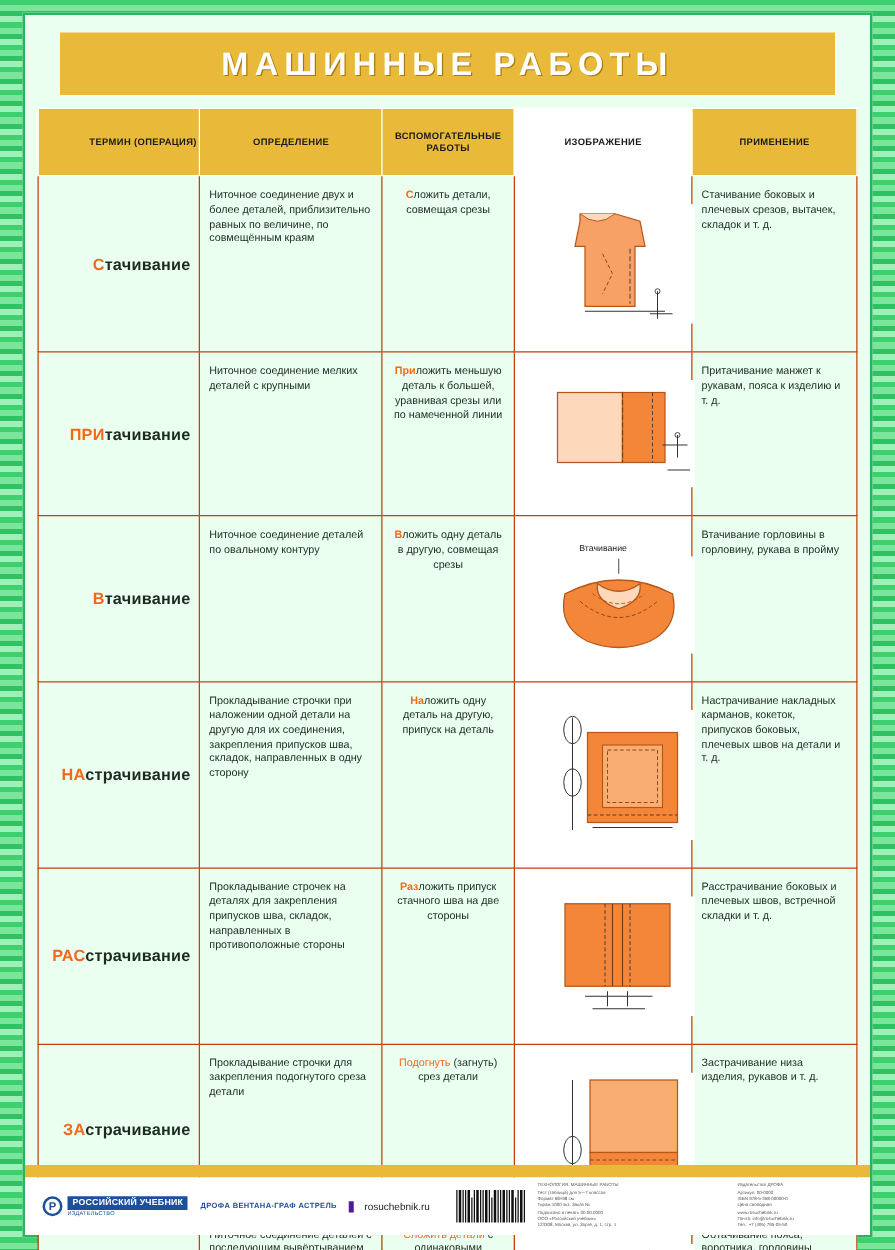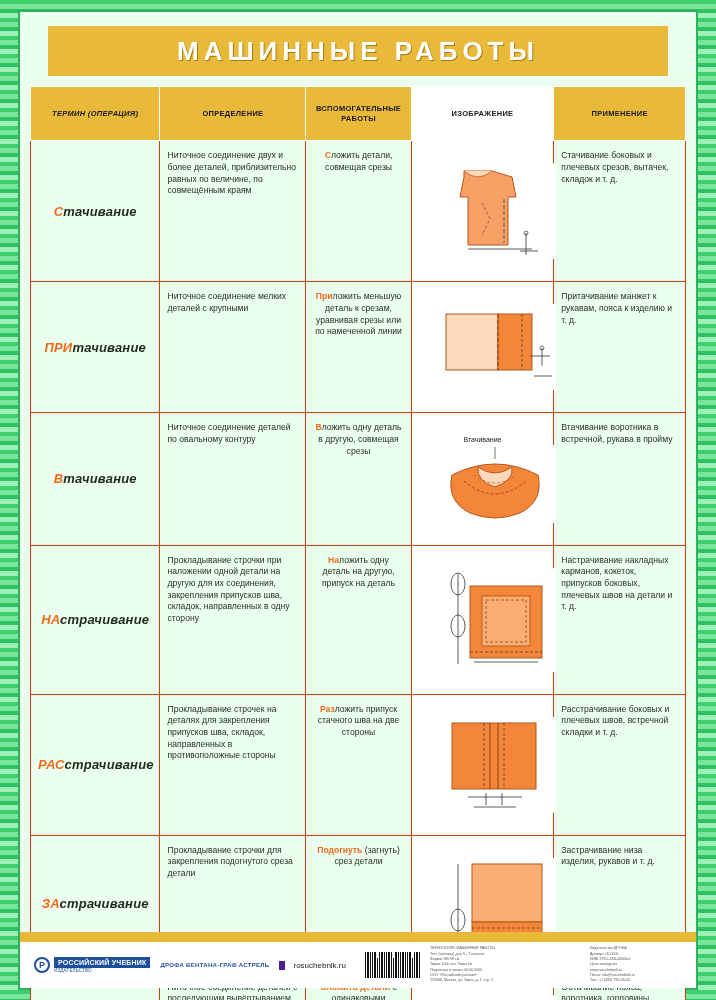--- a/index.html
+++ b/index.html
@@ -63,35 +63,35 @@
   }
   .table td {
     border: 1px solid #c2410c;
     background: #eafff0;
     vertical-align: top;
     padding: 9px 7px;
     font-size: 8.6px;
     line-height: 1.35;
     color: #1d2b1f;
   }
-  .c-term   { width: 118px; text-align: center; vertical-align: middle !important; font-style: italic; }
+  .c-term   { width: 118px; text-align: right; vertical-align: middle !important; }
   .c-def    { width: 133px; }
   .c-aux    { width: 96px; text-align: center; }
   .c-img    { width: 130px; background:#ffffff !important; padding:22px !important; }
   .c-use    { width: 120px; }
 
   .term {
     font-size: 13px;
     font-weight: bold;
     color: #1d2b1f;
     letter-spacing: .2px;
   }
   .term .hl { color: #f06a1a; }
   .aux .hl  { color: #f06a1a; font-weight: bold; }
-  .aux .hl2 { color: #f06a1a; font-weight: bold; }
+  .aux .hl2 { color: #f06a1a; }
 
   
   .fig { position: relative; width: 100%; height: 100%; background: #ffffff; }
   .fig svg { display:block; margin: 0 auto; }
   .fig-cap { font-size: 7px; color:#222; text-align:center; }
 
   
   .footer-bar {
     position: absolute; left: 0; right: 0; bottom: 46px;
     height: 10px; background: #e9b939;
@@ -110,21 +110,21 @@
     width: 16px; height:16px; border-radius:50%;
     border: 2px solid #1d4f9c; color:#1d4f9c;
     font-size:9px; font-weight:bold; display:flex;align-items:center;justify-content:center;
   }
   .f-logo .rlabel {
     background:#1d4f9c; color:#fff; font-size:7px; font-weight:bold;
     padding:2px 4px; line-height:1.1; letter-spacing:.2px;
   }
   .f-logo .rsub { font-size:4.5px; color:#1d4f9c; letter-spacing:.2px; }
   .f-drofa { font-size:6px; color:#1d4f9c; font-weight:bold; letter-spacing:.3px;}
-  .f-site { font-size:8px; color:#222; border-left:6px solid #4c1d95; padding-left:8px;}
+  .f-site { font-size:8px; color:#222; border-left:4px solid #4c1d95; padding-left:8px;}
   .barcode { display:flex; align-items:flex-end; gap:1px; height:26px; margin-left:auto; }
   .barcode i { display:block; width:1px; height:26px; background:#111; }
   .barcode i.w { width:2px; }
   .barcode i.s { height:20px; }
   .f-meta { font-size:3.6px; color:#333; line-height:1.5; width:150px; }
   .f-meta2 { font-size:3.6px; color:#333; line-height:1.5; width:92px; }
   .muted { color:#555; }
 </style>
 </head>
 <body>
@@ -174,21 +174,21 @@
             </div>
           </td>
           <td class="c-use">Стачивание боковых и плечевых срезов, вытачек, складок и т. д.</td>
         </tr>
 
         <tr>
           <td class="c-term">
             <div class="term"><span class="hl">ПРИ</span><span>тачивание</span></div>
           </td>
           <td class="c-def">Ниточное соединение мелких деталей с крупными</td>
-          <td class="c-aux aux"><span class="hl">При</span><span>ложить меньшую деталь к срезам, уравнивая срезы или по намеченной линии</span></td>
+          <td class="c-aux aux"><span class="hl">При</span><span>ложить меньшую деталь к большей, уравнивая срезы или по намеченной линии</span></td>
           <td class="c-img">
             <div class="fig">
               <svg width="122" height="86" viewBox="0 0 122 86">
                 <rect x="0" y="0" width="122" height="86" fill="#fff"></rect>
                 <rect x="12" y="10" width="52" height="56" fill="#fdd8bb" stroke="#b5571a" stroke-width="1"></rect>
                 <rect x="64" y="10" width="34" height="56" fill="#f4863a" stroke="#b5571a" stroke-width="1"></rect>
                 <line x1="64" y1="10" x2="64" y2="66" stroke="#7a3a10" stroke-width="0.9" stroke-dasharray="4 2"></line>
                 <line x1="88" y1="10" x2="88" y2="66" stroke="#333" stroke-width="0.7" stroke-dasharray="3 2"></line>
 
                 <line x1="96" y1="52" x2="116" y2="52" stroke="#333" stroke-width="0.8"></line>
@@ -215,21 +215,21 @@
 
                 <line x1="61" y1="2" x2="61" y2="14" stroke="#333" stroke-width="0.7"></line>
 
                 <path d="M18 30 q43 -22 86 0 q6 26 -18 38 q-25 10 -50 0 q-24 -12 -18 -38 Z" fill="#f4863a" stroke="#b5571a" stroke-width="1"></path>
                 <path d="M44 22 q17 12 34 0 q2 14 -17 20 q-19 -6 -17 -20 Z" fill="#fdd8bb" stroke="#b5571a" stroke-width="1"></path>
                 <path d="M40 30 q21 16 42 0" fill="none" stroke="#b5571a" stroke-width="0.8" stroke-dasharray="3 2"></path>
                 <path d="M30 36 q31 26 62 0" fill="none" stroke="#7a3a10" stroke-width="0.7" stroke-dasharray="3 2"></path>
               </svg>
             </div>
           </td>
-          <td class="c-use">Втачивание воротника в встречной, рукава в пройму</td>
+          <td class="c-use">Втачивание горловины в горловину, рукава в пройму</td>
         </tr>
 
         <tr>
           <td class="c-term">
             <div class="term"><span class="hl">НА</span><span>страчивание</span></div>
           </td>
           <td class="c-def">Прокладывание строчки при наложении одной детали на другую для их соединения, закрепления припусков шва, складок, направленных в одну сторону</td>
           <td class="c-aux aux"><span class="hl">На</span><span>ложить одну деталь на другую, припуск на деталь</span></td>
           <td class="c-img">
             <div class="fig">

